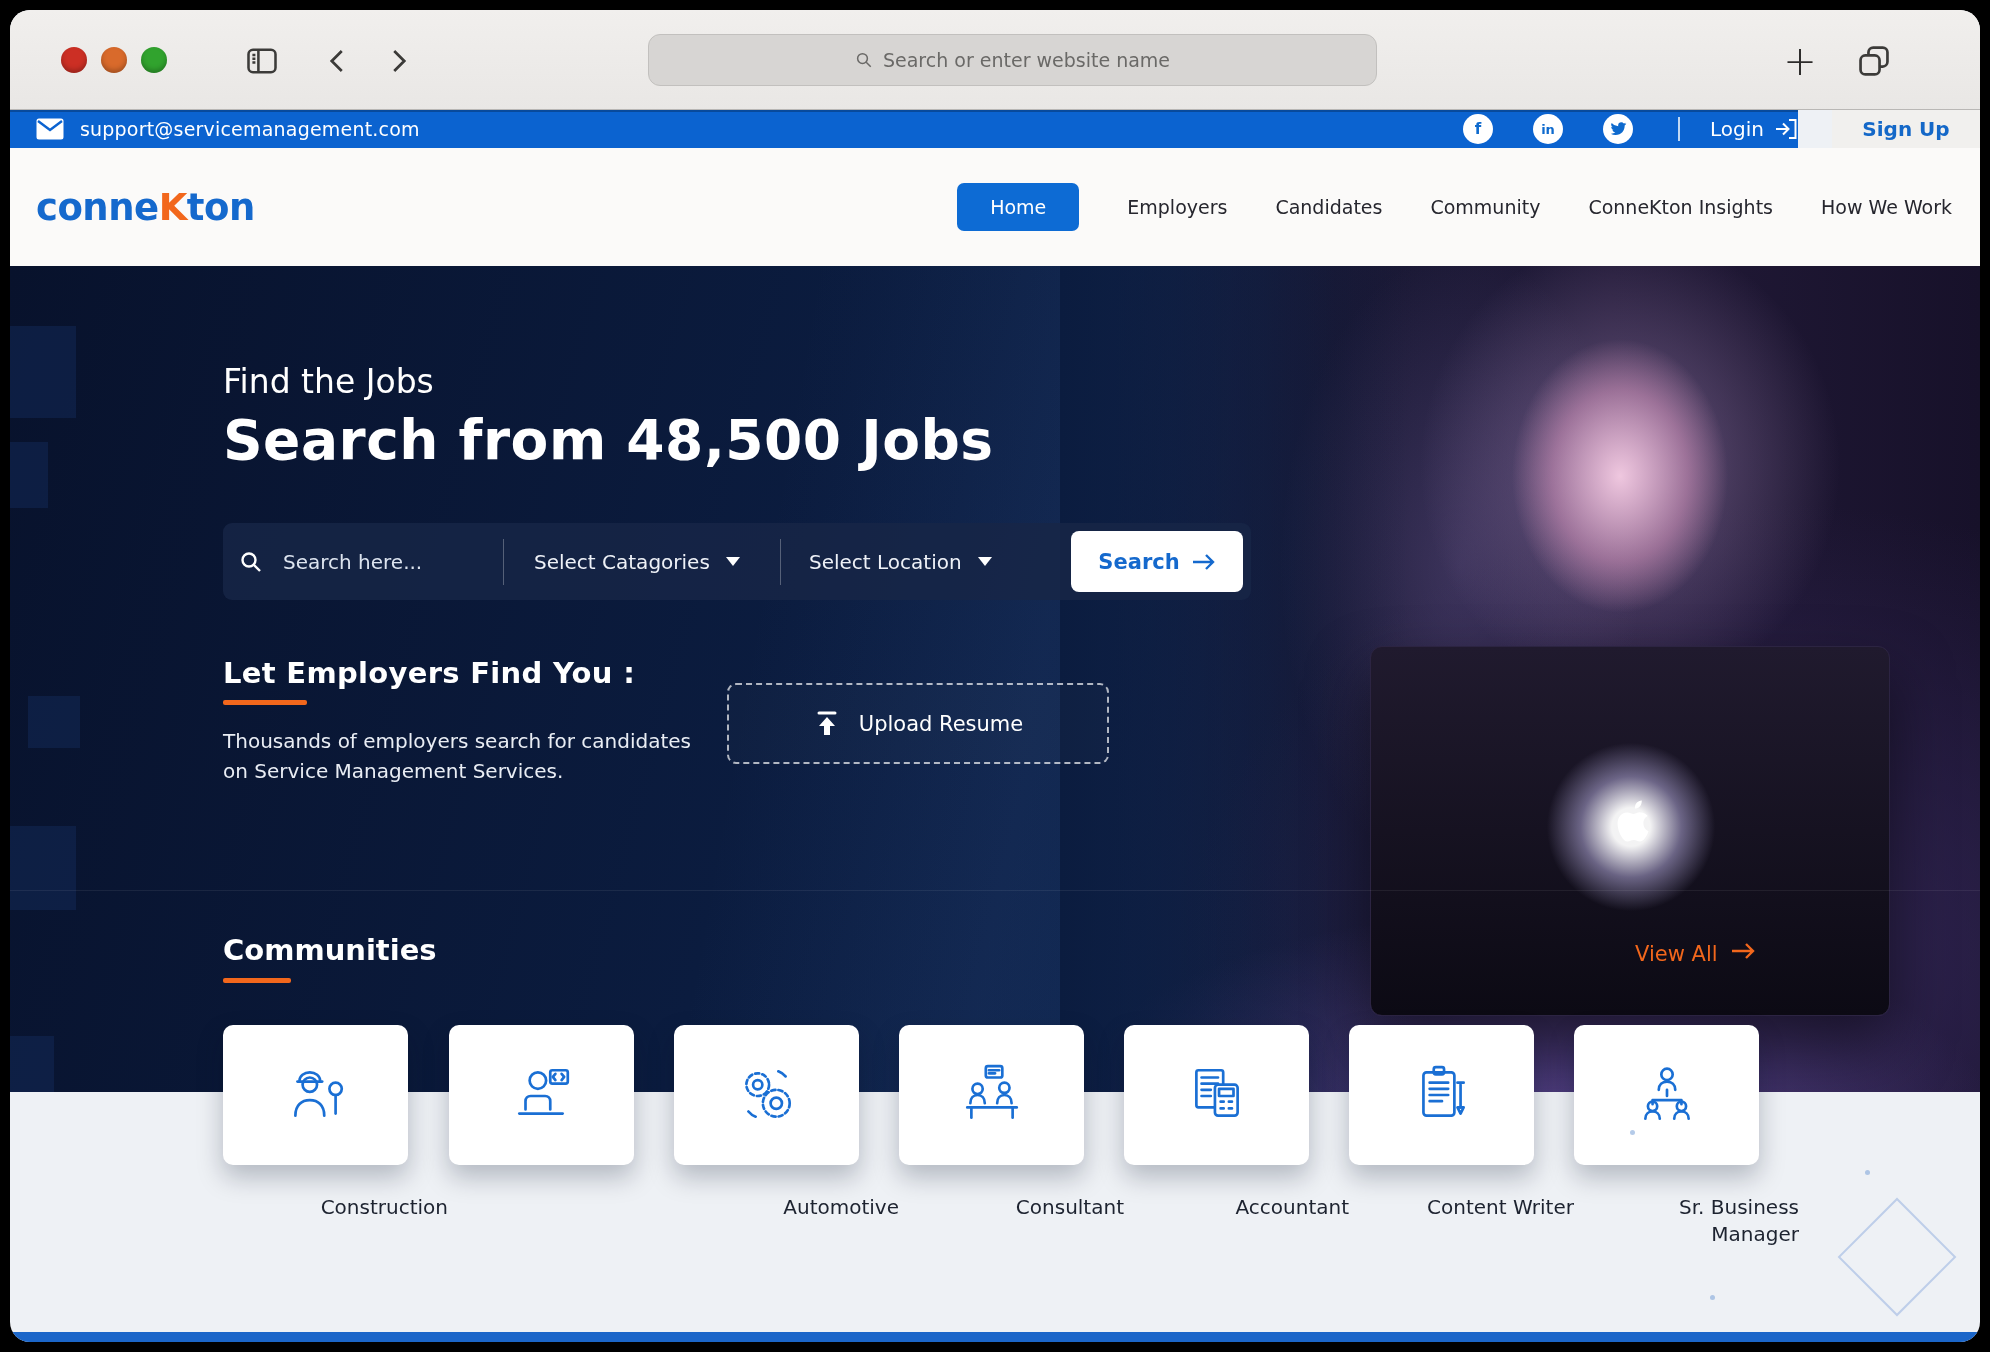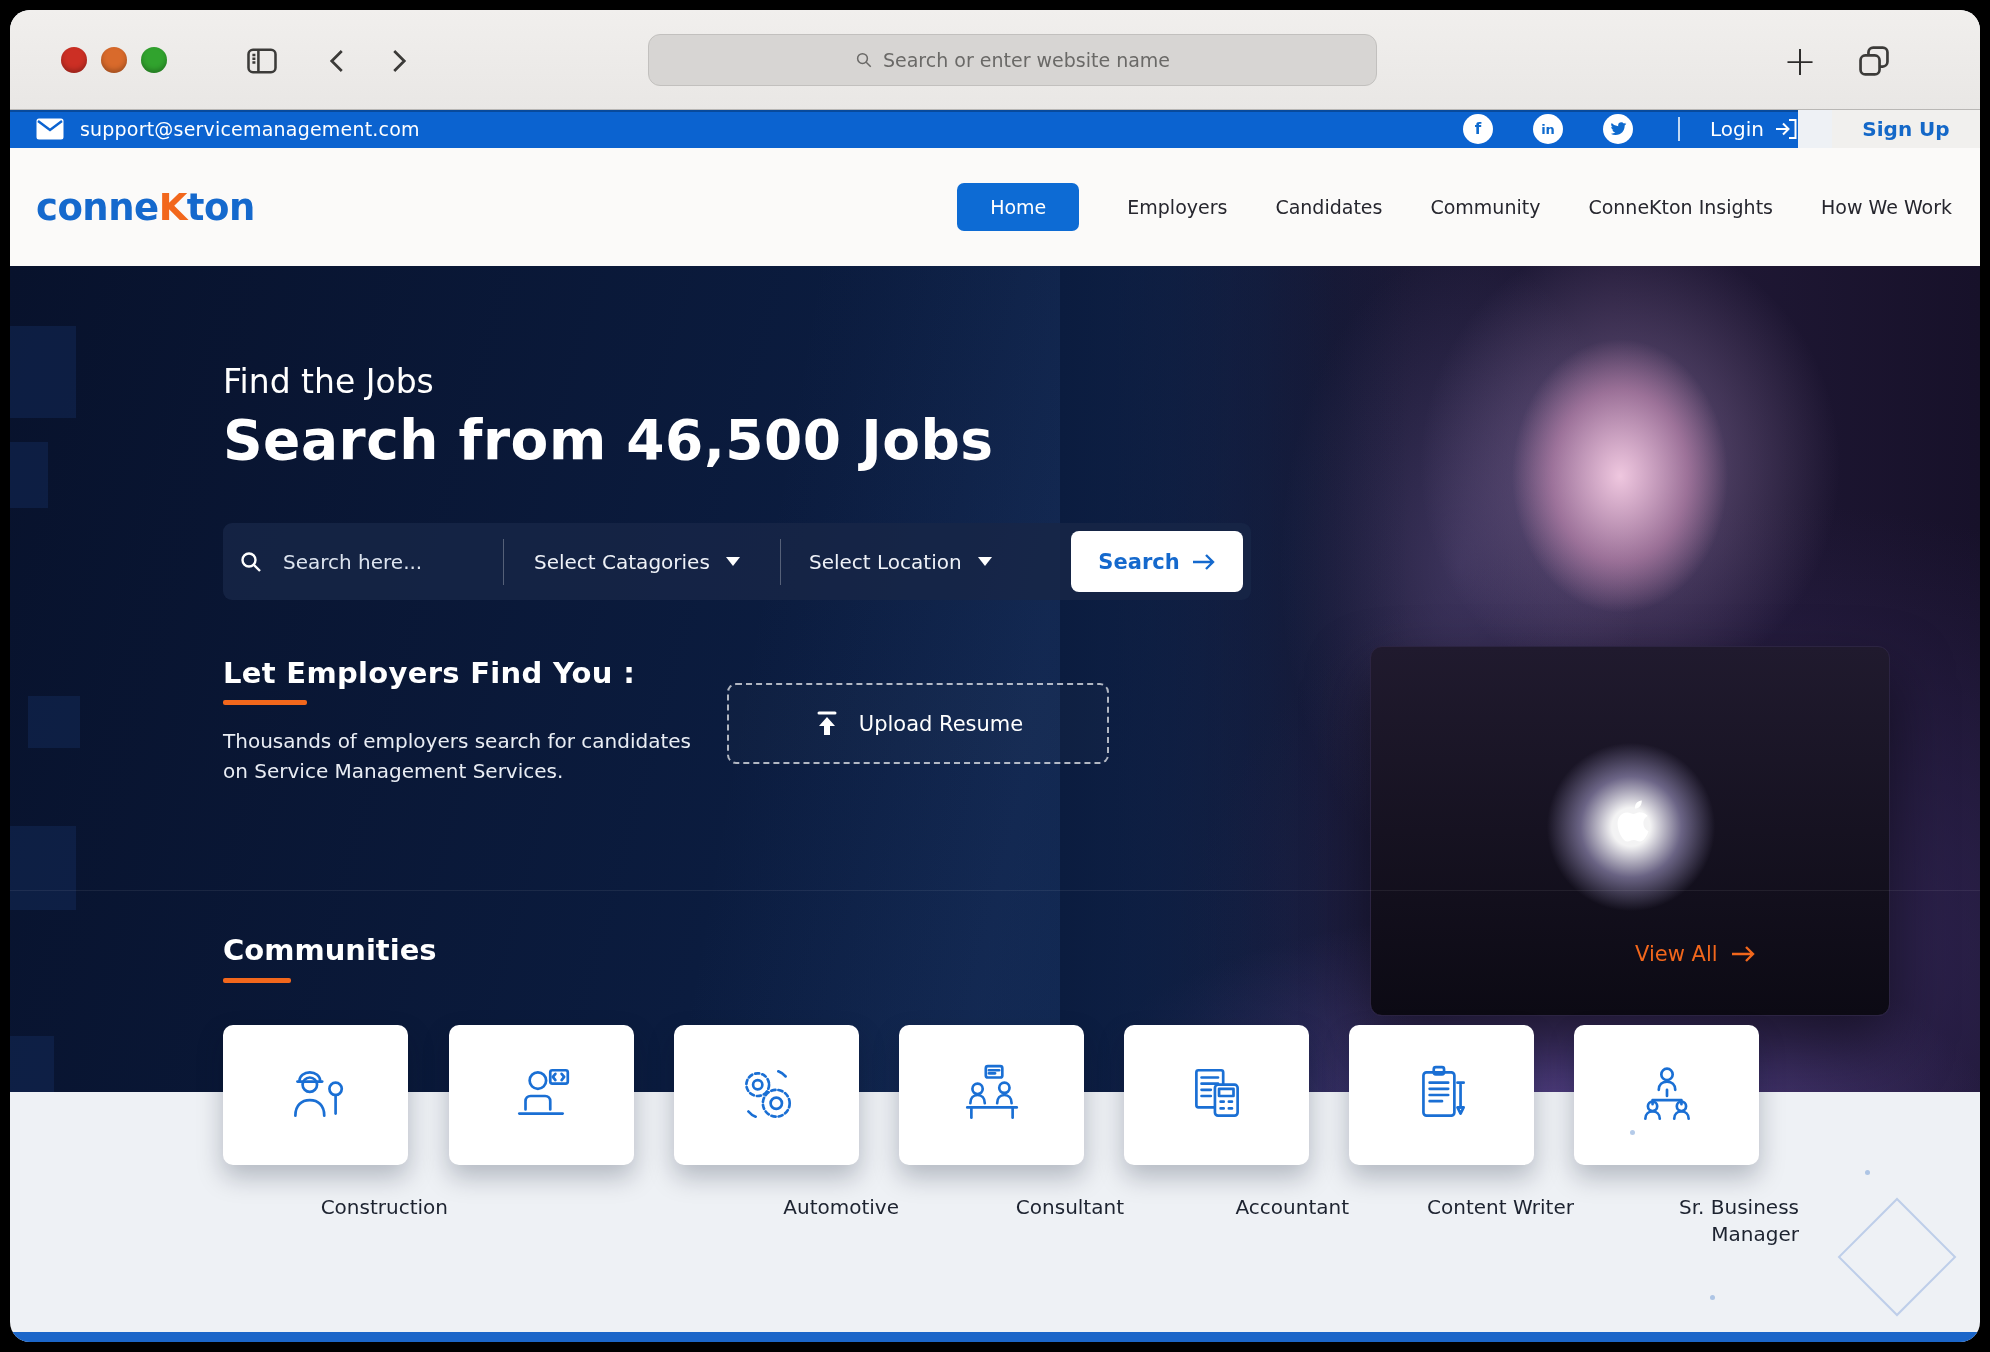--- a/index.html
+++ b/index.html
@@ -83,21 +83,21 @@
                font-size:21px; font-weight:600; color:var(--brand-blue,#1569cd); font-family:inherit; }
 
   .emp-head { position:absolute; left:213px; top:390px; font-size:29px; font-weight:bold; letter-spacing:.3px; }
   .orange-line { position:absolute; height:5px; background:var(--accent-orange,#f2671c); border-radius:2px; }
   .ol1 { left:213px; top:434px; width:84px; } .ol2 { left:213px; top:712px; width:68px; }
   .emp-para { position:absolute; left:213px; top:460px; font-size:20px; line-height:30px; color:#e9edf4; }
   .upload { position:absolute; left:717px; top:417px; width:382px; height:81px; border:2px dashed rgba(255,255,255,.68);
             border-radius:9px; background:rgba(255,255,255,.02); display:flex; align-items:center; justify-content:center;
             gap:18px; color:#fff; font-size:21px; font-weight:500; }
   .comm-head { position:absolute; left:213px; top:667px; font-size:29px; font-weight:bold; }
-  .viewall { position:absolute; left:1625px; top:676px; display:flex; align-items:center; gap:12px;
+  .viewall { position:absolute; left:1625px; top:676px; display:flex; align-items:flex-start; gap:12px;
              color:var(--accent-orange,#f2671c); font-size:21px; font-weight:500; }
 
   
   .card { position:absolute; top:1015px; width:185px; height:140px; background:#fff; border-radius:10px;
           box-shadow:0 12px 26px rgba(5,15,40,.25); display:flex; align-items:center; justify-content:center; }
   .card svg { width:66px; height:66px; stroke:var(--icon-blue,#1a6fd4); fill:none; stroke-width:2.6; stroke-linecap:round; stroke-linejoin:round; }
   .c0{left:213px;} .c1{left:439px;} .c2{left:664px;} .c3{left:889px;} .c4{left:1114px;} .c5{left:1339px;} .c6{left:1564px;}
   .clabel { position:absolute; top:1184px; width:225px; margin-left:-20px; text-align:right; font-size:20px;
             color:#1d2330; line-height:27px; white-space:pre-line; }
   .l0{left:233px;} .l1{left:459px;} .l2{left:684px;} .l3{left:909px;} .l4{left:1134px;} .l5{left:1359px;} .l6{left:1584px;}
@@ -203,21 +203,21 @@
       <div class="laptop">
         <div class="apple-glow"></div>
         <svg class="apple" viewBox="0 0 40 46">
           <path d="M27 7.6c1.7-2 1.5-4.9 1.4-5-.1 0-2.8.2-4.5 2.2-1.6 1.8-1.4 4.6-1.3 4.7.1.1 2.7.1 4.4-1.9zM33.6 16.1c-2-2.8-5-3.2-6.1-3.2-2.6-.3-5 1.5-6.3 1.5-1.3 0-3.3-1.5-5.5-1.4-2.8 0-5.4 1.6-6.9 4.1-2.9 5.1-.7 12.7 2.1 16.9 1.4 2 3 4.3 5.2 4.2 2.1-.1 2.9-1.3 5.4-1.3s3.2 1.3 5.5 1.3c2.3 0 3.7-2.1 5.1-4.1 1.6-2.4 2.2-4.7 2.3-4.8-.1-.1-4.5-1.8-4.5-7 0-4.2 3.4-6.1 3.7-6.2z"></path>
         </svg>
       </div>
     </div>
     <div class="hero-line"></div>
 
     <div class="kicker">Find the Jobs</div>
-    <div class="headline">Search from 46,500 Jobs</div>
+    <div class="headline">Search from 48,500 Jobs</div>
 
     <div class="searchform">
       <div class="seg seg1">
         <svg class="ic" width="24" height="24" viewBox="0 0 24 24" fill="none" stroke="#fff" stroke-width="2.4">
             <circle cx="10" cy="10" r="6.5"></circle>
             <line x1="15" y1="15" x2="21" y2="21"></line>
           </svg>
         <span>Search here...</span>
       </div>
       <div class="vdiv"></div>

